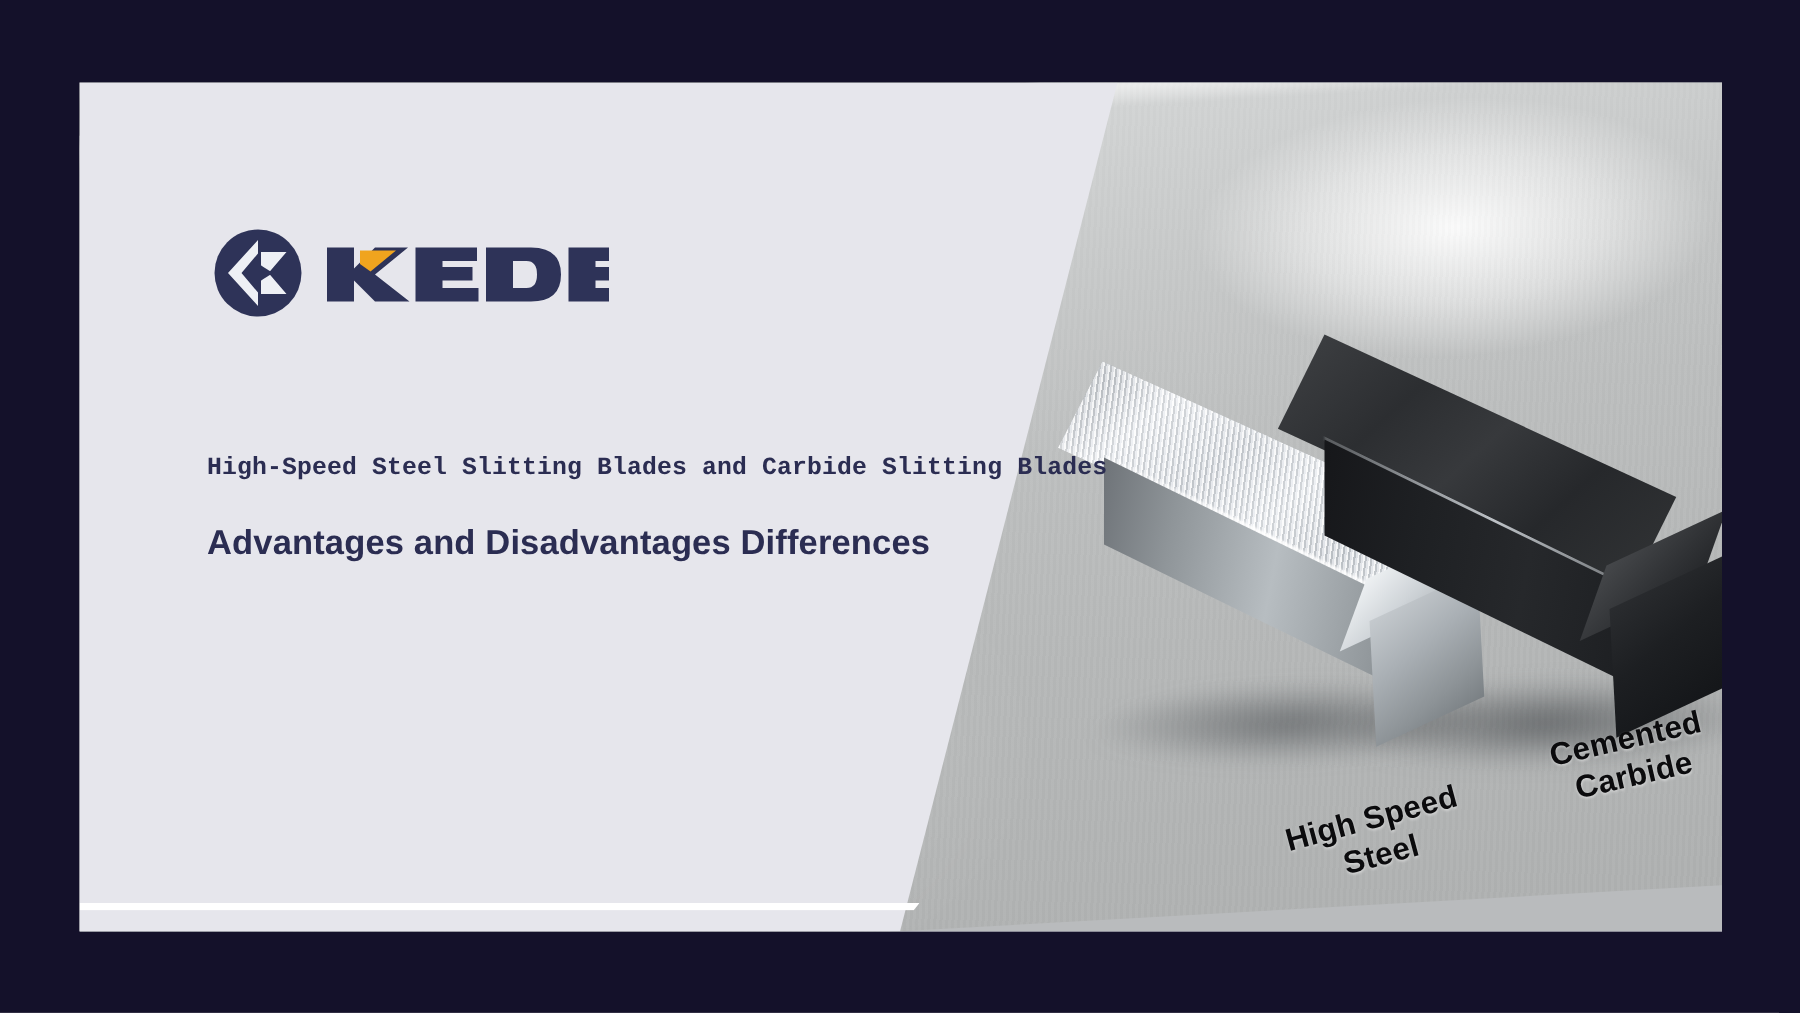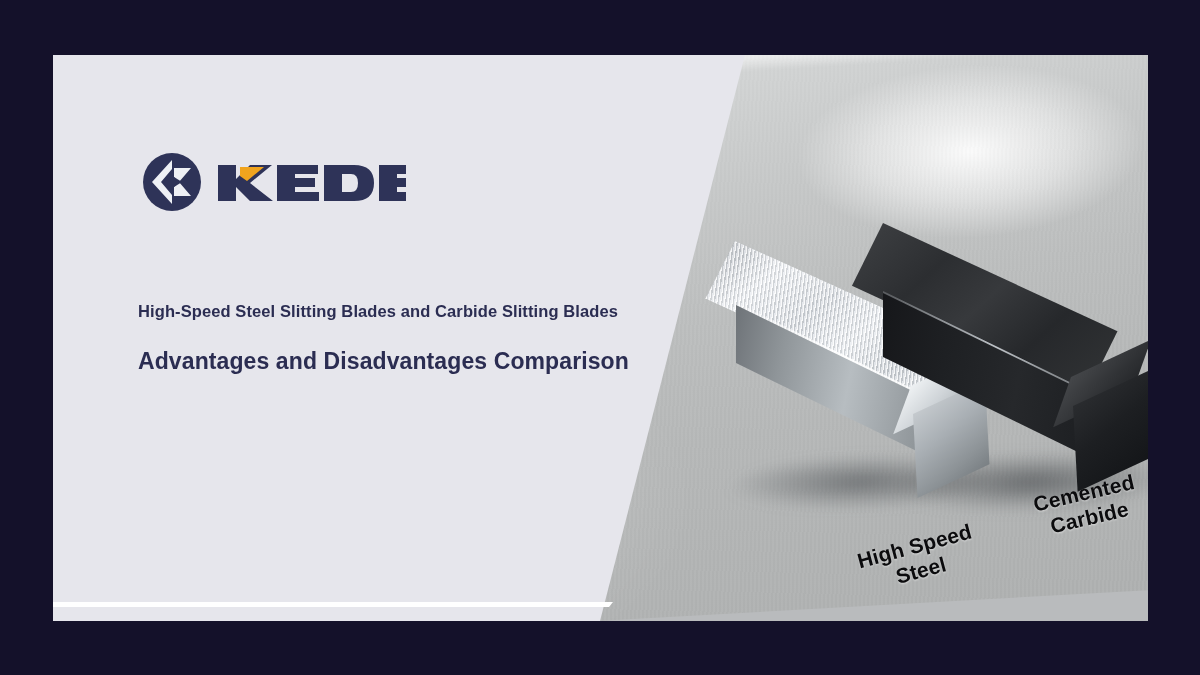--- a/index.html
+++ b/index.html
@@ -317,20 +317,21 @@
   
   .kicker {
     position: absolute;
     left: 85px;
     top: 247px;
     font-size: 16.5px;
     font-weight: bold;
     color: #2b2d52;
     letter-spacing: 0.1px;
     white-space: nowrap;
+    font-family: Liberation Mono, monospace;
   }
   .headline {
     position: absolute;
     left: 85px;
     font-size: 23px;
     font-weight: bold;
     color: #2b2d52;
     letter-spacing: 0.1px;
     white-space: nowrap;
   }
@@ -401,16 +402,16 @@
           <path d="M110 6 L140 6 Q160 6 160 24 Q160 42 140 42 L110 42 Z M128 15 L128 33 L137 33 Q144 33 144 24 Q144 15 137 15 Z"></path>
 
           <path d="M165 6 L192 6 L192 15 L183 15 L183 19 L192 19 L192 28 L183 28 L183 33 L192 33 L192 42 L165 42 Z"></path>
         </g>
 
         <path d="M26 8 L50 8 L33 22 L26 17 Z" fill="#f0a41e"></path>
       </svg>
     </div>
 
     <div class="kicker">High-Speed Steel Slitting Blades and Carbide Slitting Blades</div>
-    <div class="headline headline-1">Advantages and Disadvantages Comparison</div>
+    <div class="headline headline-1">Advantages and Disadvantages Differences</div>
 
   </div>
 </div>
 
 </body></html>

